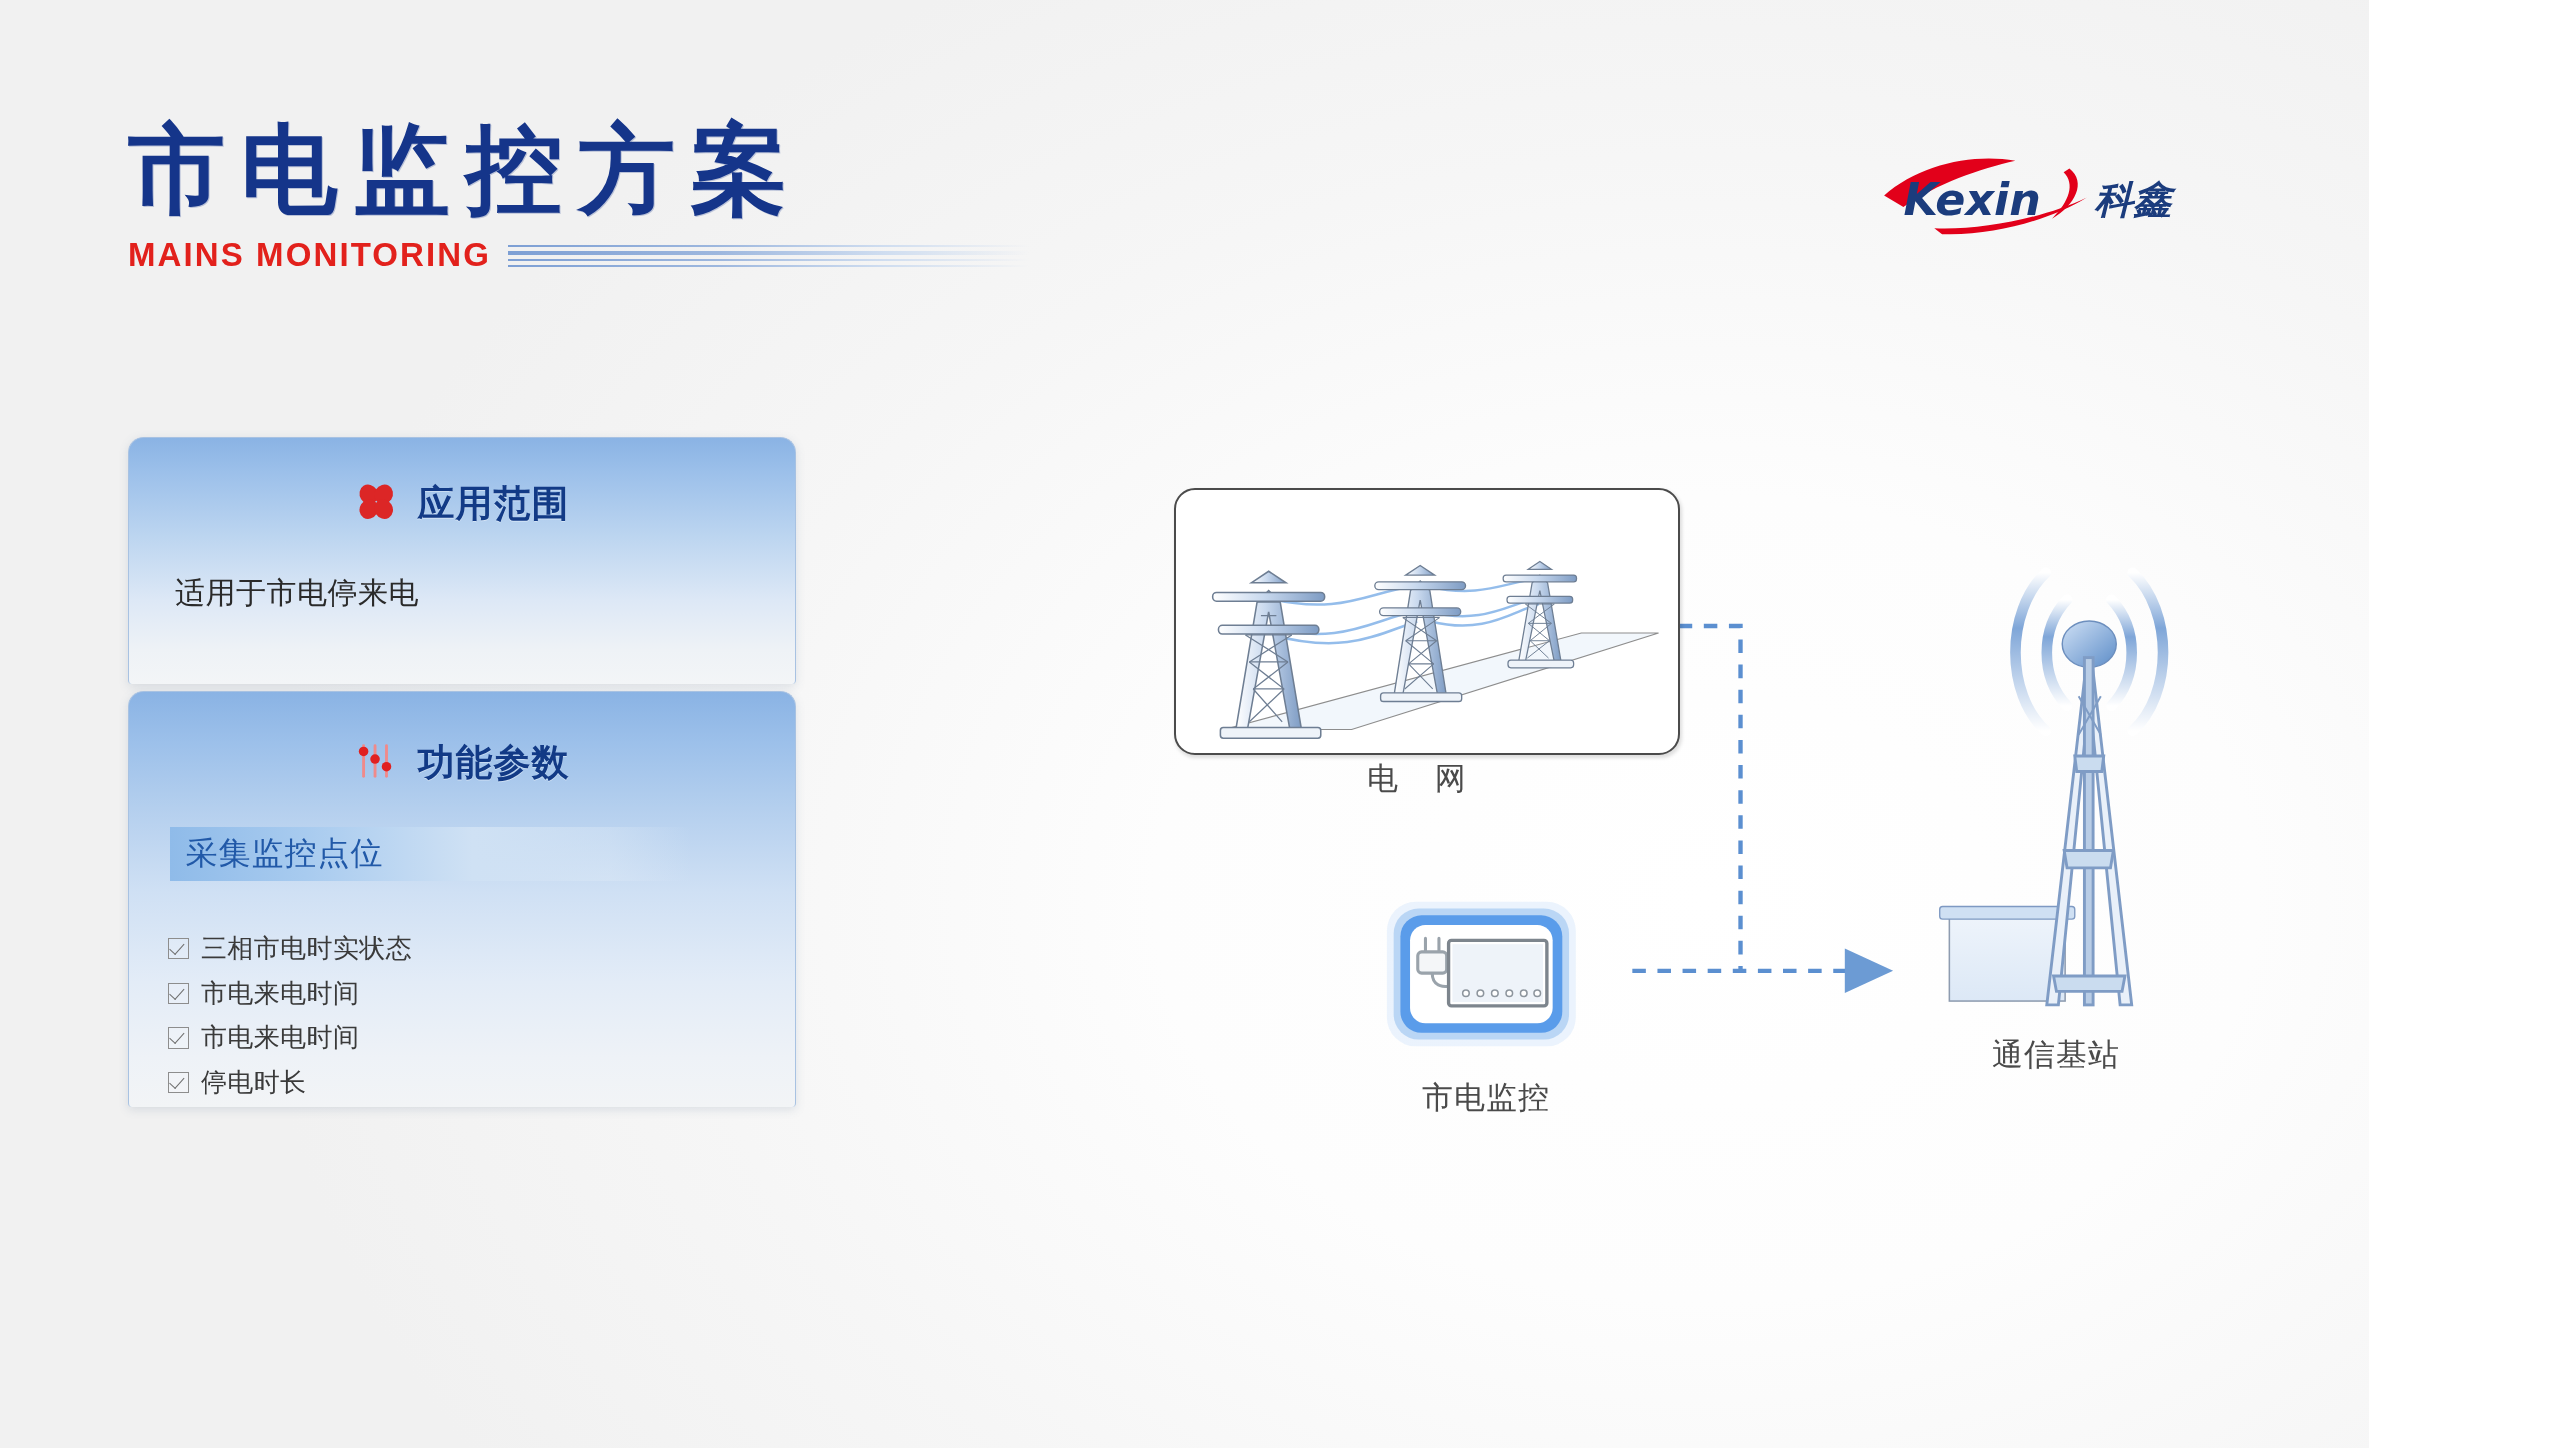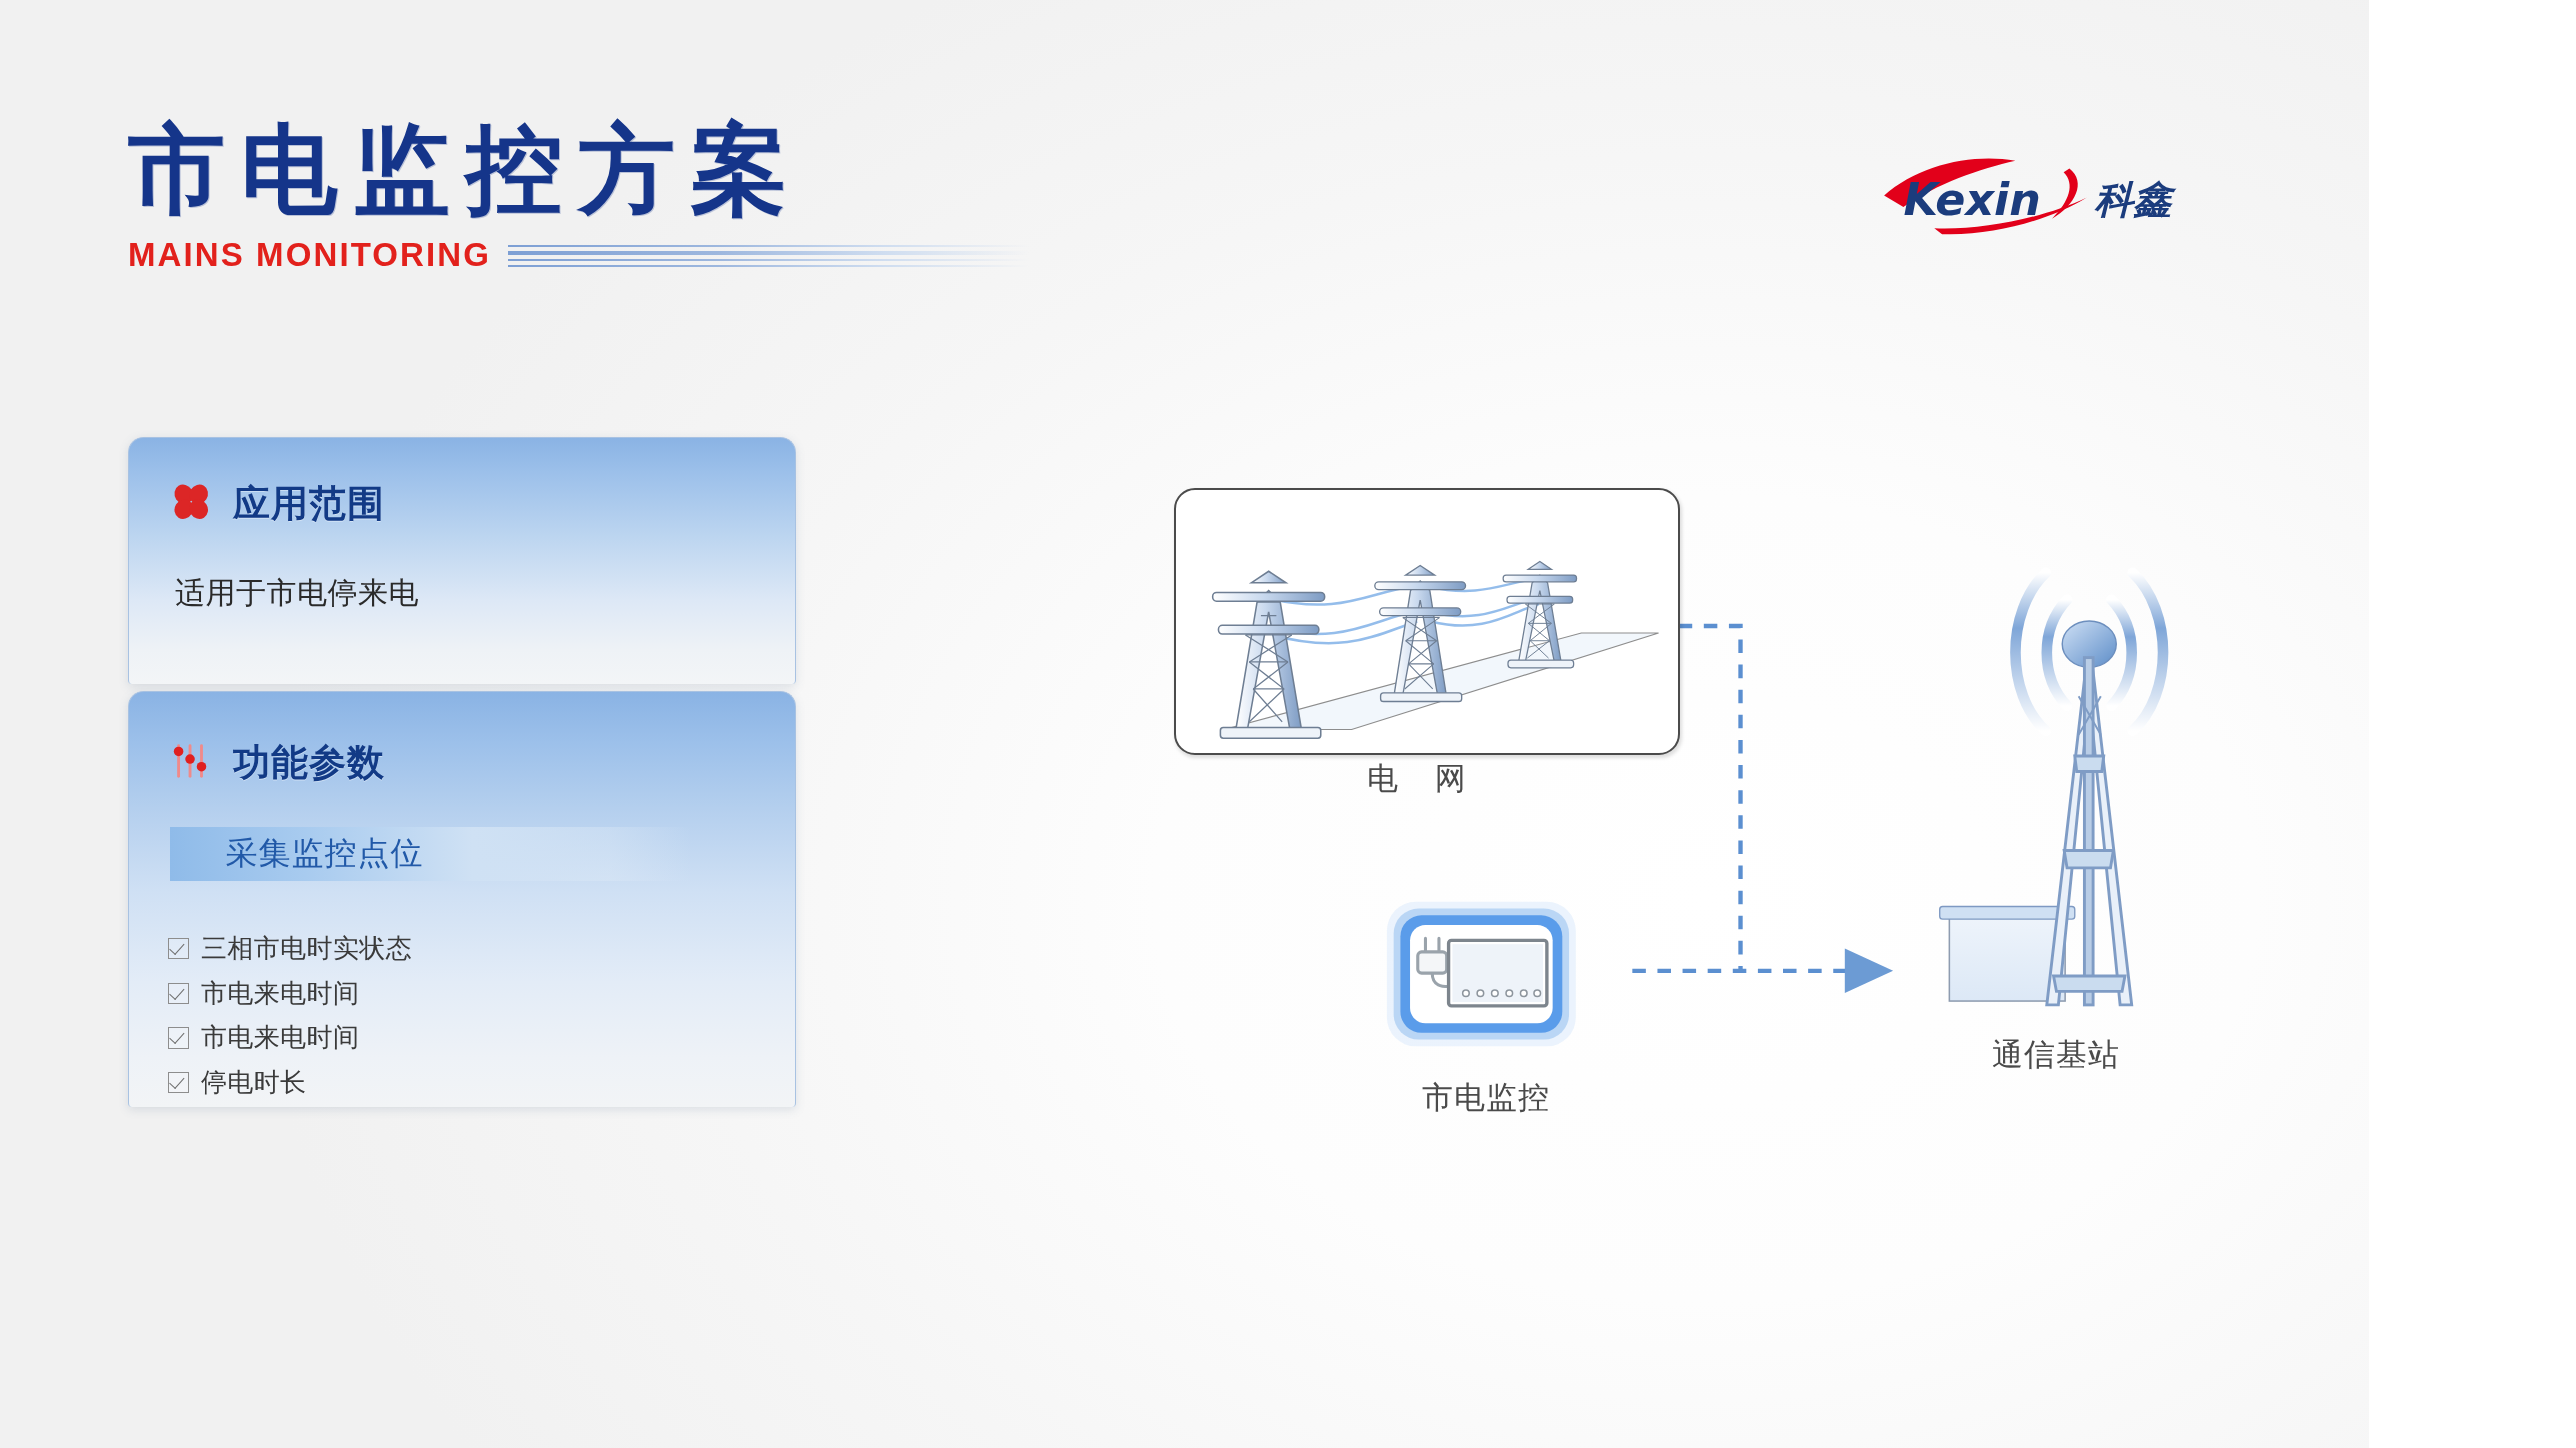--- a/index.html
+++ b/index.html
@@ -94,21 +94,21 @@
     top: 691px;
     height: 415px;
     background: linear-gradient(to bottom,
         #8ab3e4 0%, #9cc0ea 12%, #b4cfee 28%, #cfe0f4 48%, #e3ecf7 70%, #eef2f7 88%, #f2f4f6 100%);
     border: 1px solid #a8c2e2;
     border-bottom: none;
   }
   .card-header {
     display: flex;
     align-items: center;
-    padding-left: 41px;
+    justify-content: center;
   }
   #card-scope .card-header { padding-top: 41px; }
   #card-params .card-header { padding-top: 46px; }
   .card-title {
     font-size: 37px;
     font-weight: bold;
     color: #123a86;
     margin-left: 21px;
     letter-spacing: 1px;
     font-family: "DejaVu Sans", "Liberation Sans", sans-serif;
@@ -139,21 +139,20 @@
     background: linear-gradient(to right, #8fbbe9 0%, #a8cbef 26%, #cfe1f4 58%, rgba(225,236,247,0.35) 84%, rgba(235,242,249,0) 100%);
   }
   .sub-head span {
     position: relative;
     padding-left: 15.5px;
     font-size: 32px;
     color: #2159a8;
     font-weight: normal;
     font-family: "DejaVu Sans", "Liberation Sans", sans-serif;
     letter-spacing: 1px;
-    margin-left: 40px;
   }
 
   .check-list {
     margin: 50px 0 0 39px;
     list-style: none;
     padding: 0;
   }
   .check-list li {
     display: flex;
     align-items: center;

